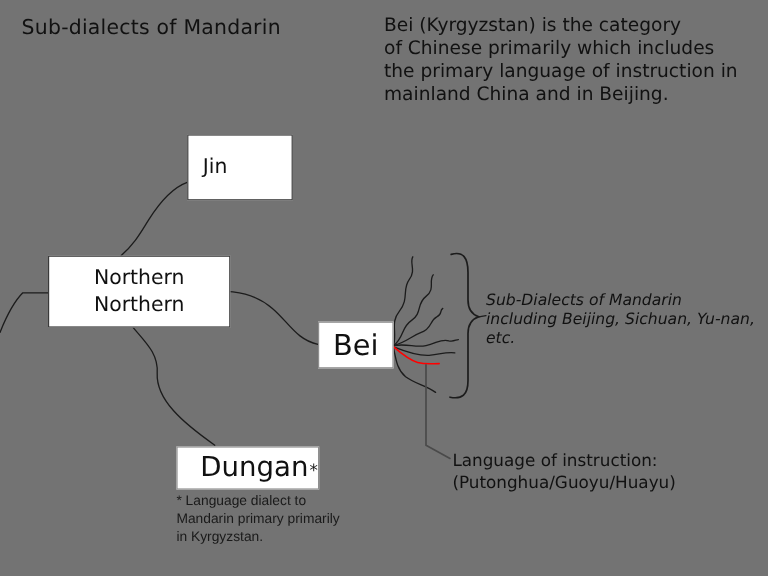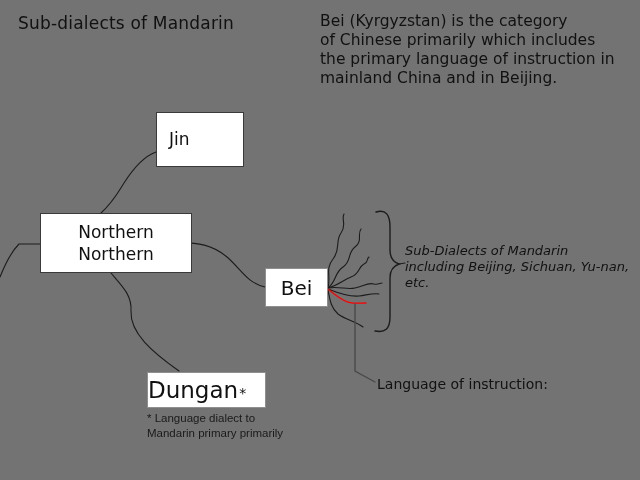--- a/index.html
+++ b/index.html
@@ -16,23 +16,23 @@
   .box{
     position:absolute;background:#fff;border:1px solid #3a3a3a;
     display:flex;flex-direction:column;justify-content:center;box-sizing:border-box;
   }
   .box.light{border-color:#8f8f8f;}
   .box-jin{left:156px;top:112px;width:88px;height:55px;align-items:flex-start;
     padding-left:12px;font-size:17px;line-height:21px;}
   .box-northern{left:40px;top:213px;width:152px;height:60px;align-items:center;
     font-size:17px;line-height:22px;text-align:center;}
   .box-bei{left:265px;top:268px;width:63px;height:39px;align-items:center;
-    font-size:20px;}
+    font-size:24px;}
   .box-dungan{left:147px;top:372px;width:119px;height:36px;align-items:center;
-    font-size:23px;flex-direction:row;justify-content:flex-start;}
+    font-size:23px;flex-direction:row;justify-content:flex-end;}
   .dungan-marker{font-size:14px;vertical-align:baseline;position:relative;top:3px;margin-left:1px;}
   .annotation-subdialects{
     position:absolute;left:405px;top:243px;font-size:13px;font-style:italic;
     line-height:16px;
   }
   .instruction{position:absolute;left:377px;top:375px;font-size:14px;line-height:19px;}
   .footnote{
     position:absolute;left:147px;top:411px;font-size:11.5px;line-height:15px;
     font-family:"Liberation Sans",sans-serif;color:#1a1a1a;
   }
@@ -89,20 +89,22 @@
   </div>
 
   <div class="annotation-subdialects">
     <div>Sub-Dialects of Mandarin</div>
     <div>including Beijing, Sichuan, Yu-nan,</div>
     <div>etc.</div>
   </div>
 
   <div class="instruction">
     <div>Language of instruction:</div>
+    <div>(Putonghua/Guoyu/Huayu)</div>
   </div>
 
   <div class="footnote">
     <div>* Language dialect to</div>
     <div>Mandarin primary primarily</div>
+    <div>in Kyrgyzstan.</div>
   </div>
 
 </div>
 
 </body></html>

